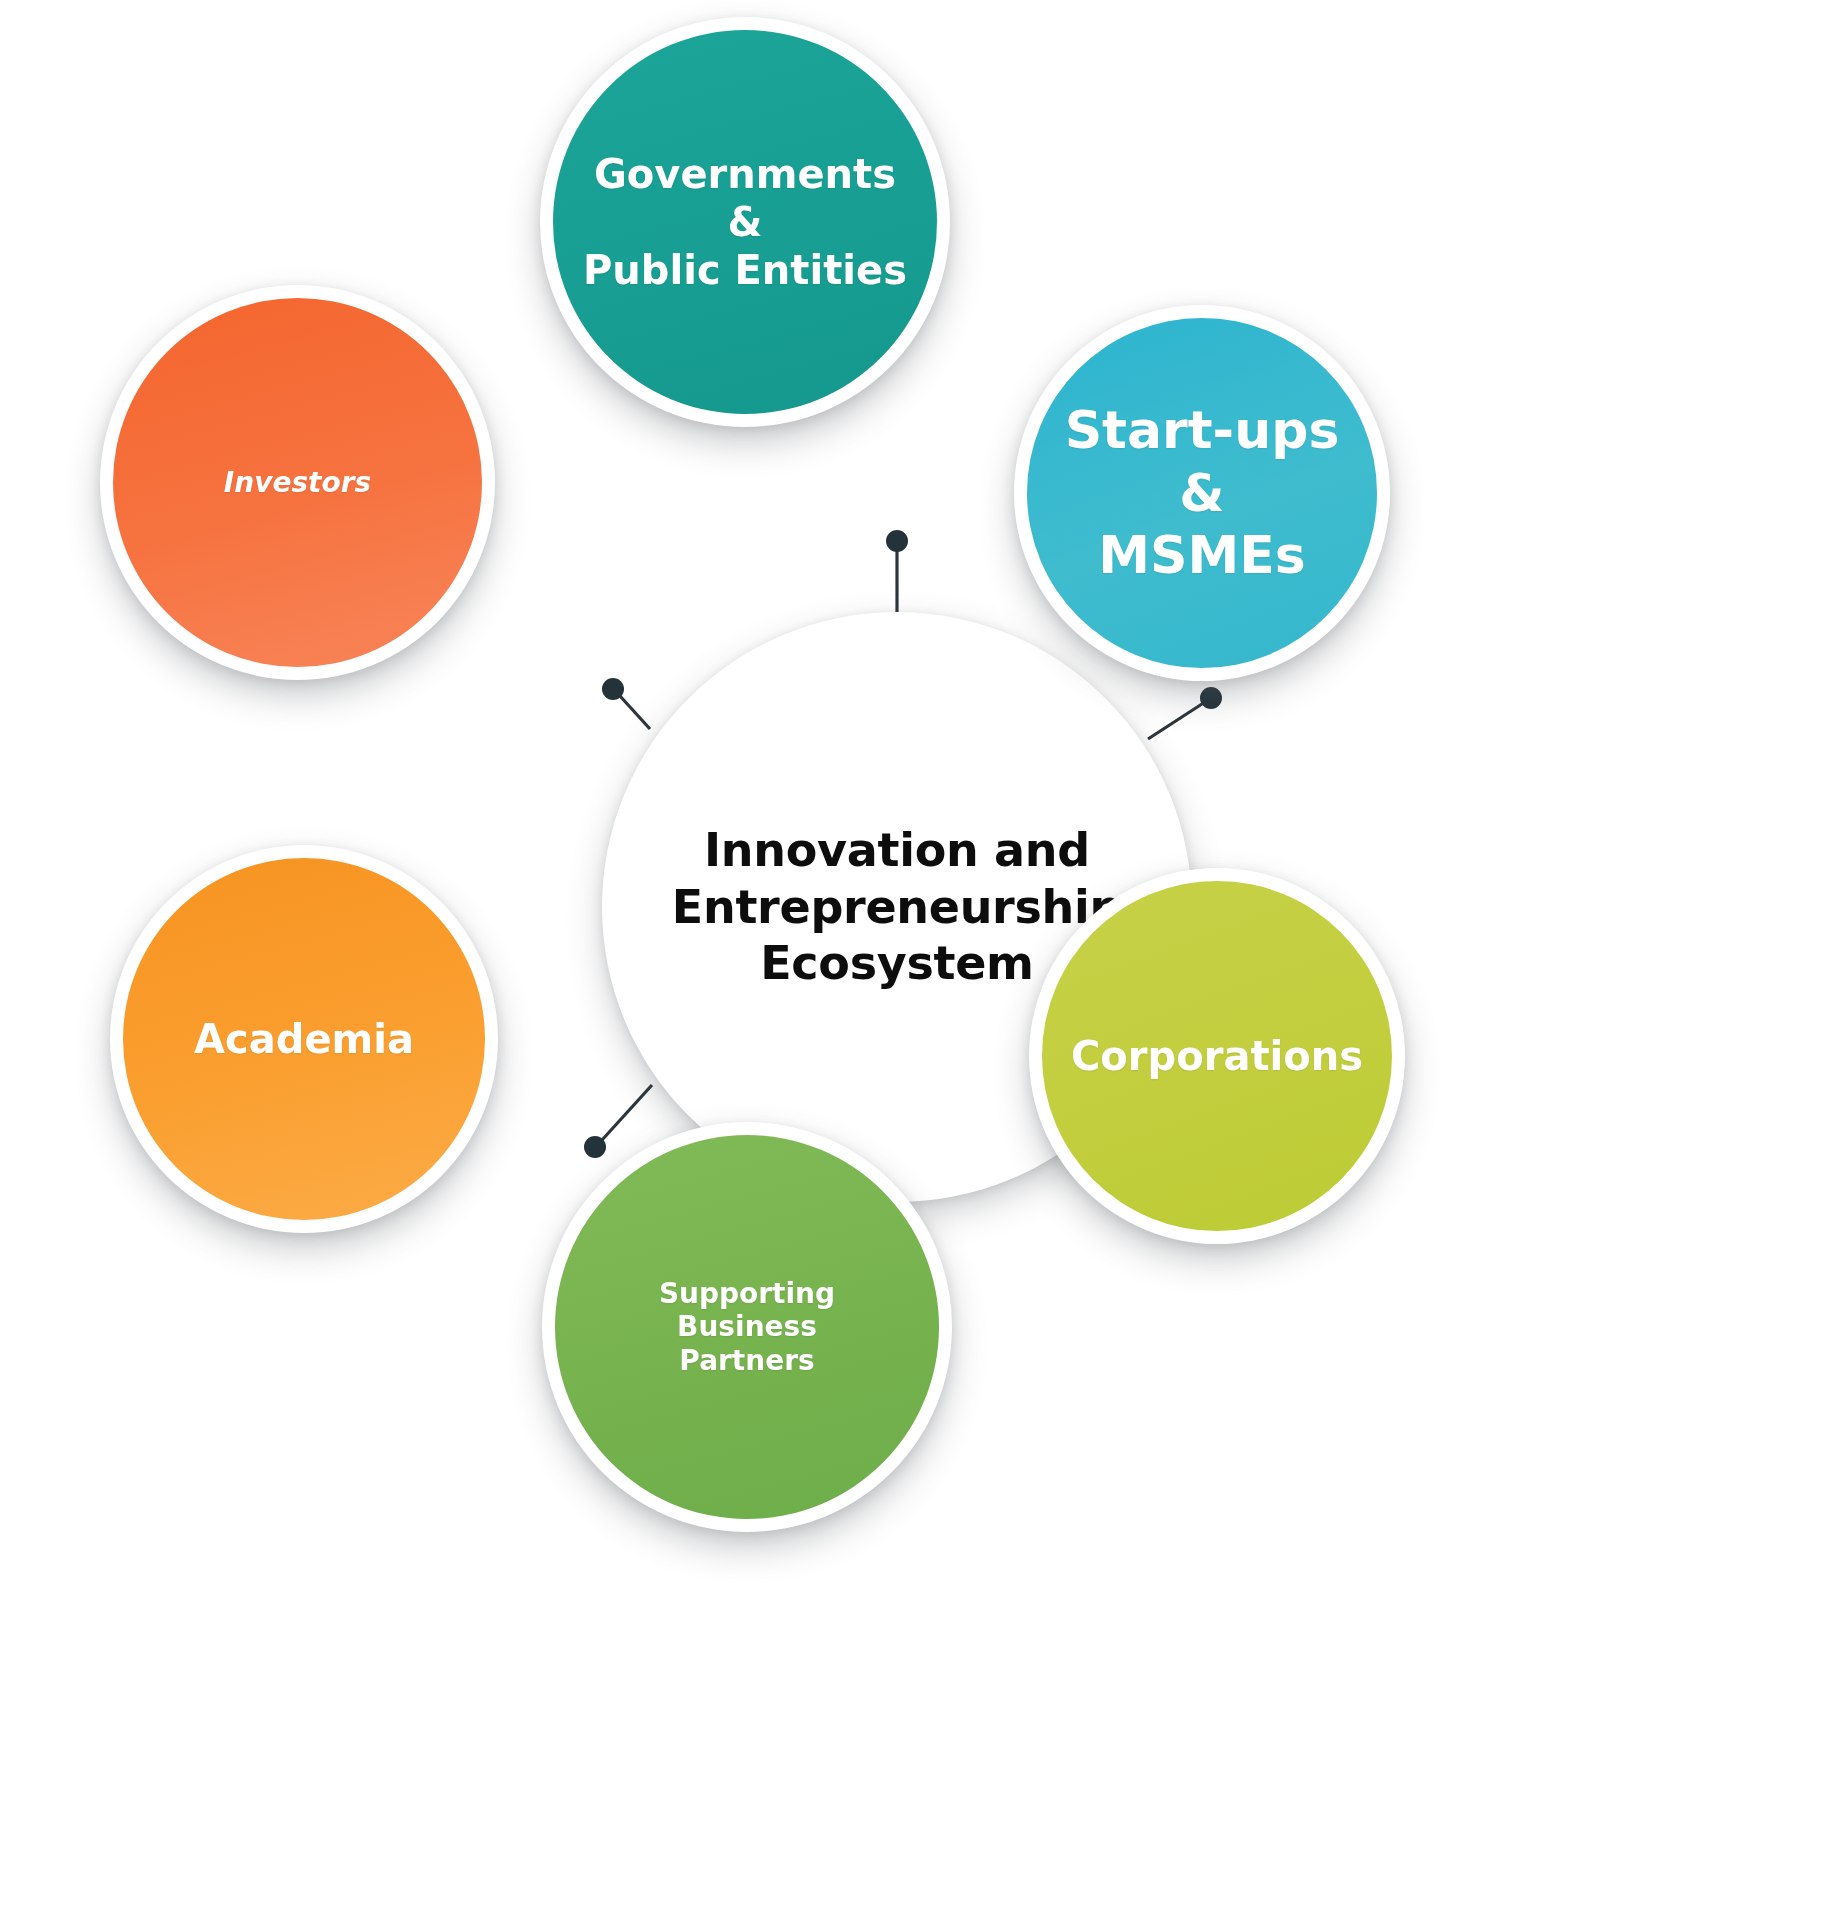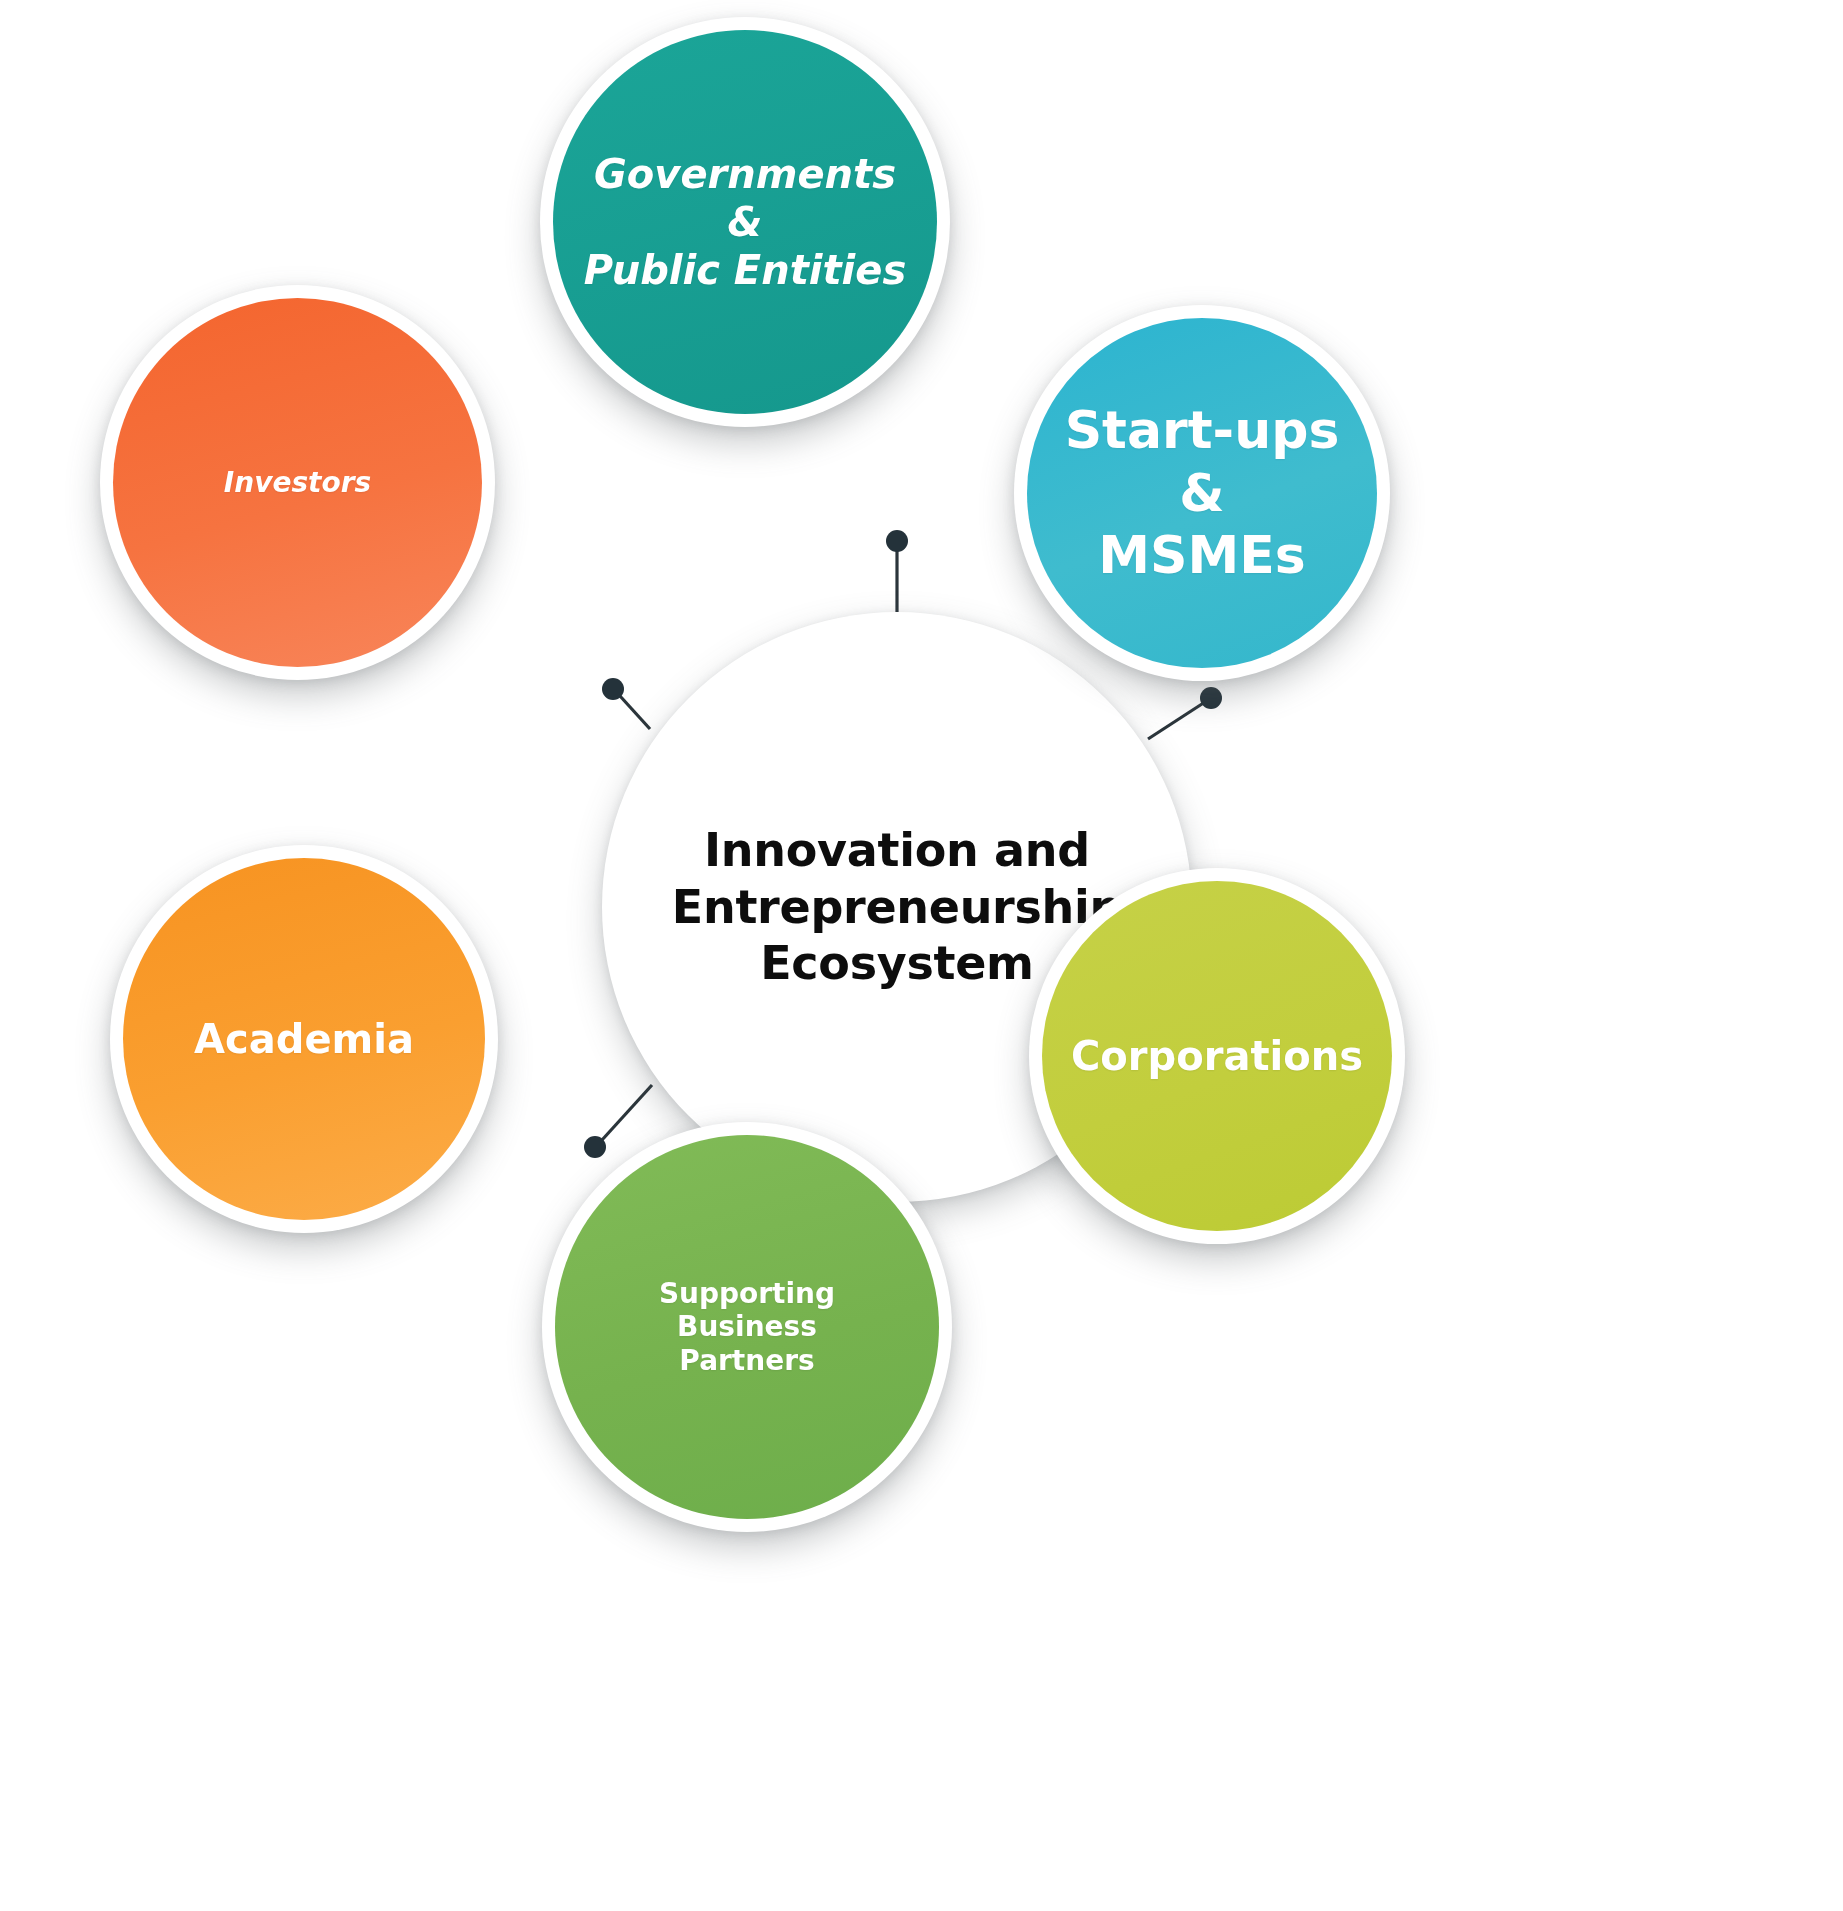--- a/index.html
+++ b/index.html
@@ -113,21 +113,21 @@
       <circle cx="613" cy="689" r="11" fill="#24323a" stroke="none"></circle>
     </g>
   </svg>
 
   <div class="hub" style="left:602px; top:612px; width:590px; height:590px;">
     <div class="hub-label">Innovation and
 Entrepreneurship
 Ecosystem</div>
   </div>
 
-  <div class="node" style="left:540px; top:17px; width:410px; height:410px;font-style:italic;">
+  <div class="node" style="left:540px; top:17px; width:410px; height:410px;">
     <div class="node-disc" style="background:linear-gradient(165deg,#1ba598 0%,#15988d 100%);">
       <div class="node-label" style="font-size:40px;">Governments
 &amp;
 Public Entities</div>
     </div>
   </div>
 
   <div class="node" style="left:1014px; top:305px; width:376px; height:376px;">
     <div class="node-disc" style="background:linear-gradient(160deg,#2cb4d0 0%,#3fbcce 55%,#34b7cc 100%);">
       <div class="node-label" style="font-size:52px;">Start-ups &amp;

